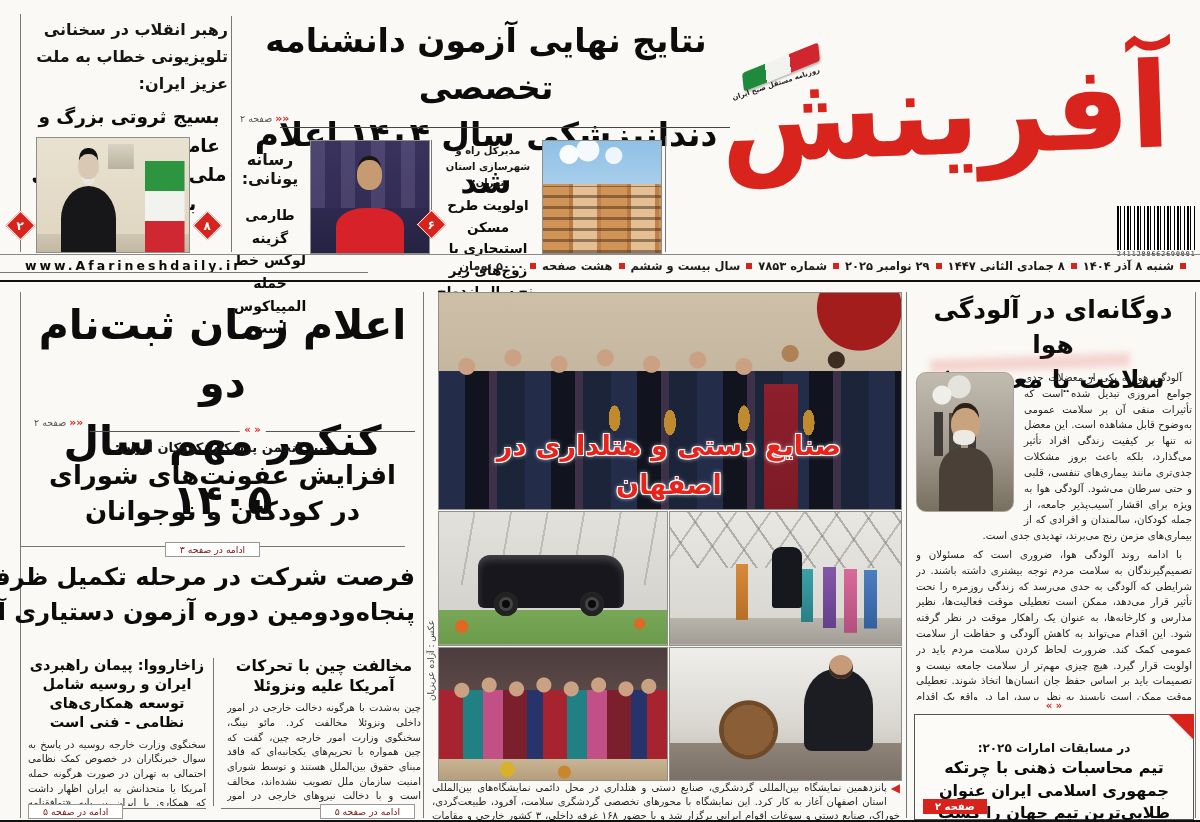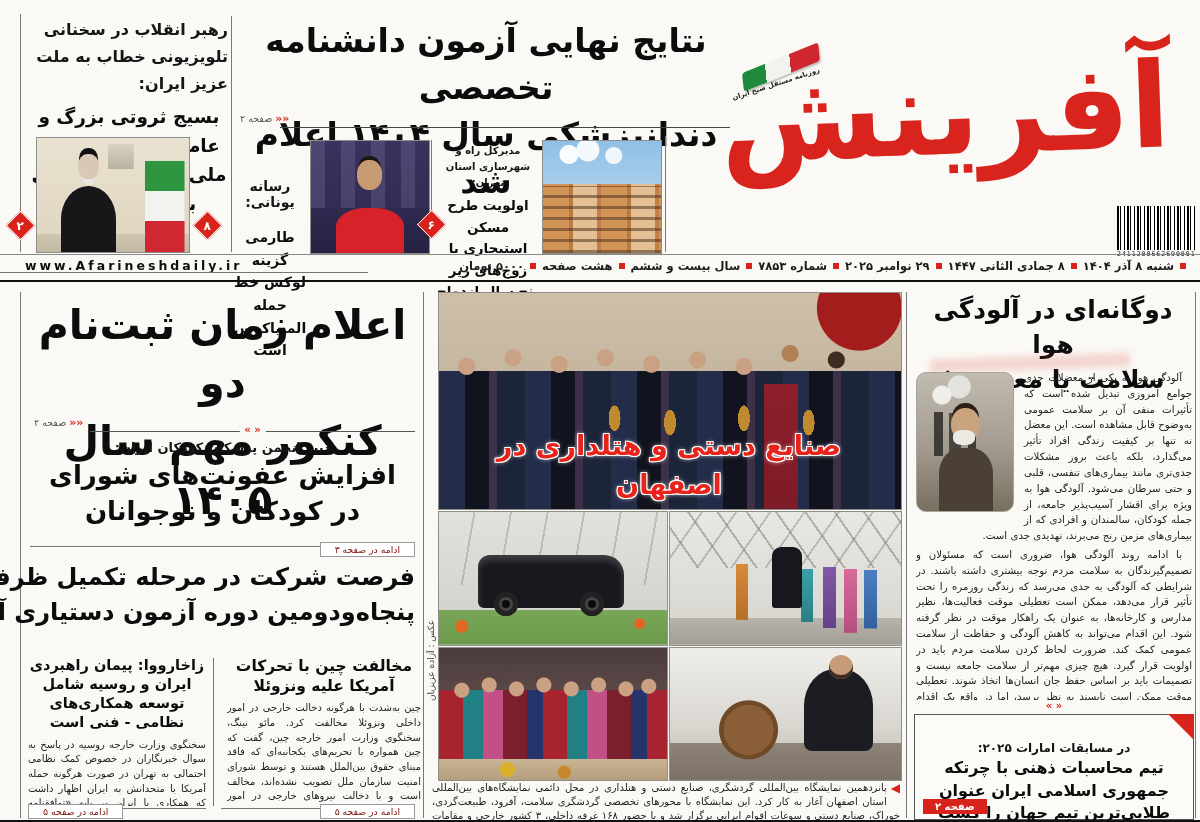--- a/index.html
+++ b/index.html
@@ -201,21 +201,21 @@
   <div class="abs hlc" style="left:240px;top:18px;width:492px;font-size:33px;line-height:1.42;">
     <div>نتایج نهایی آزمون دانشنامه تخصصی</div>
     <div>دندانپزشکی سال ۱۴۰۴ اعلام شد</div>
   </div>
   <div class="pageref" style="left:240px;top:112px;">
     <span class="chev">««</span><span>صفحه ۲</span>
   </div>
   <div class="rule-h" style="left:280px;top:127px;width:450px;background:#444;"></div>
 
   <div class="abs" style="left:232px;top:150px;width:76px;">
-    <div class="kicker" style="font-size:14px;margin-top:28px;">رسانه یونانی:</div>
+    <div class="kicker" style="font-size:16px;">رسانه یونانی:</div>
     <div class="hlc" style="font-size:14px;line-height:1.62;margin-top:16px;">طارمی گزینه لوکس خط حمله المپیاکوس است</div>
   </div>
   <div class="photo" id="photo-taremi" style="left:310px;top:140px;width:118px;height:112px;">
     <div class="tar-jersey"></div>
     <div class="tar-head"></div>
   </div>
   <div class="diamond" style="left:197px;top:215px;">
       <span>۸</span>
     </div>
 
@@ -254,21 +254,21 @@
     <span class="orn">« »</span>
   </div>
 
   <div class="abs" style="left:30px;top:440px;width:385px;">
     <div class="kicker" style="font-size:13px;">دبیر انجمن پزشکان کودکان ایران:</div>
     <div class="hlc" style="font-size:26px;line-height:1.4;margin-top:2px;">
       <div>افزایش عفونت‌های شورای</div>
       <div>در کودکان و نوجوانان</div>
     </div>
   </div>
-  <div class="controw contcenter" style="left:30px;top:538px;width:385px;text-align:right;">
+  <div class="controw contcenter" style="left:20px;top:538px;width:385px;">
     <div class="contline"></div>
     <span class="contbox">ادامه در صفحه ۳</span>
   </div>
 
   <div class="abs hlc" style="left:30px;top:560px;width:385px;font-size:24px;line-height:1.45;letter-spacing:-0.3px;">
     <div style="white-space:nowrap;">فرصت شرکت در مرحله تکمیل ظرفیت</div>
     <div style="white-space:nowrap;">پنجاه‌ودومین دوره آزمون دستیاری آغاز شد</div>
   </div>
 
   <div class="rule-v" style="left:213px;top:658px;height:148px;"></div>

